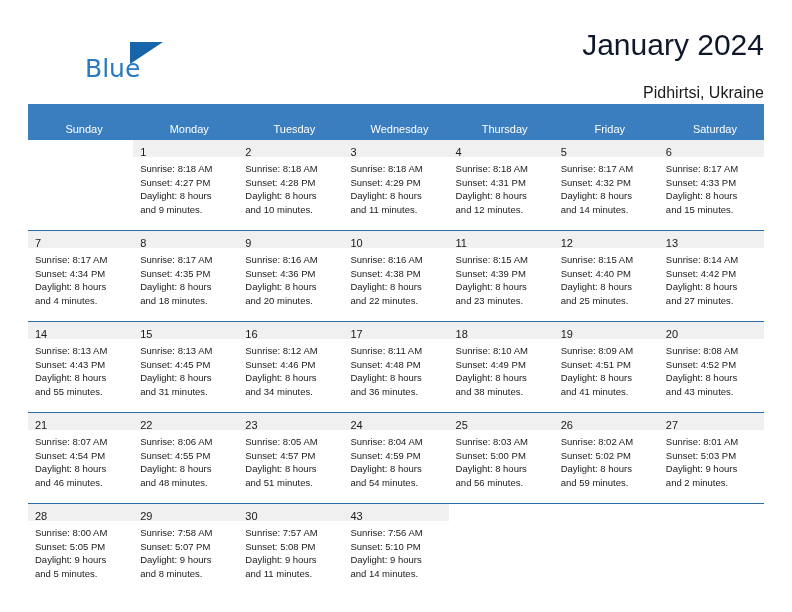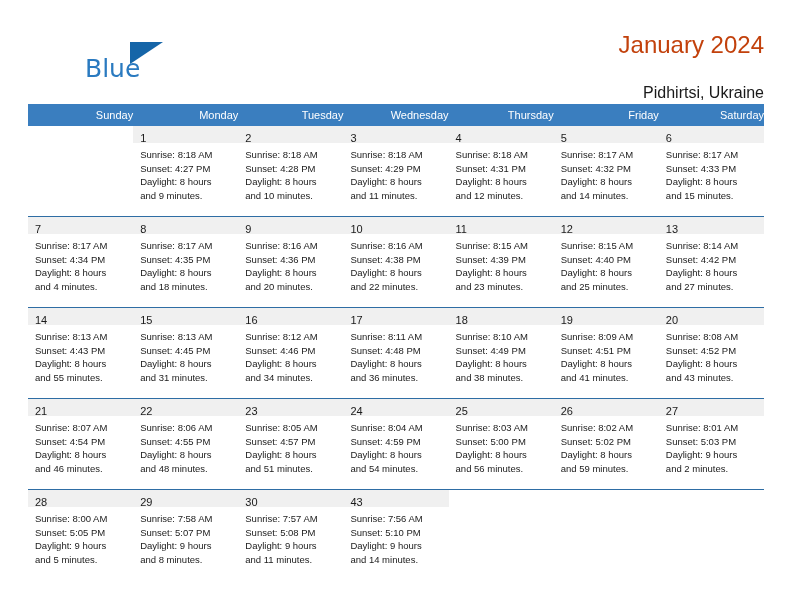--- a/index.html
+++ b/index.html
@@ -64,23 +64,23 @@
     border-left: 33px solid #1565a8;
     border-bottom: 22px solid transparent;
   }
   .title-block {
     position: absolute;
     right: 0;
     top: 0;
     text-align: right;
   }
   .cal-title {
-    font-size: 24px;
+    font-size: 30px;
     font-weight: 400;
-    color: #c2410c;
+    color: #0f172a;
     line-height: 34px;
     white-space: nowrap;
   }
   .cal-location {
     font-size: 16px;
     font-weight: 400;
     color: #1a1a1a;
     line-height: 22px;
     margin-top: 20px;
     white-space: nowrap;
@@ -95,22 +95,22 @@
     border-collapse: collapse;
     table-layout: fixed;
   }
   .calendar col { width: 105.14px; }
 
   thead th {
     background: #3a7ebf;
     color: #ffffff;
     font-size: 11px;
     font-weight: 400;
-    text-align: right;
-    padding: 5px 0 5px 7px;
+    text-align: center;
+    padding: 19px 0 5px 7px;
     height: 11px;
     line-height: 12px;
     border: none;
   }
 
   tbody td {
     vertical-align: top;
     padding: 0;
     border: none;
     border-top: 1px solid #2e6da4;

